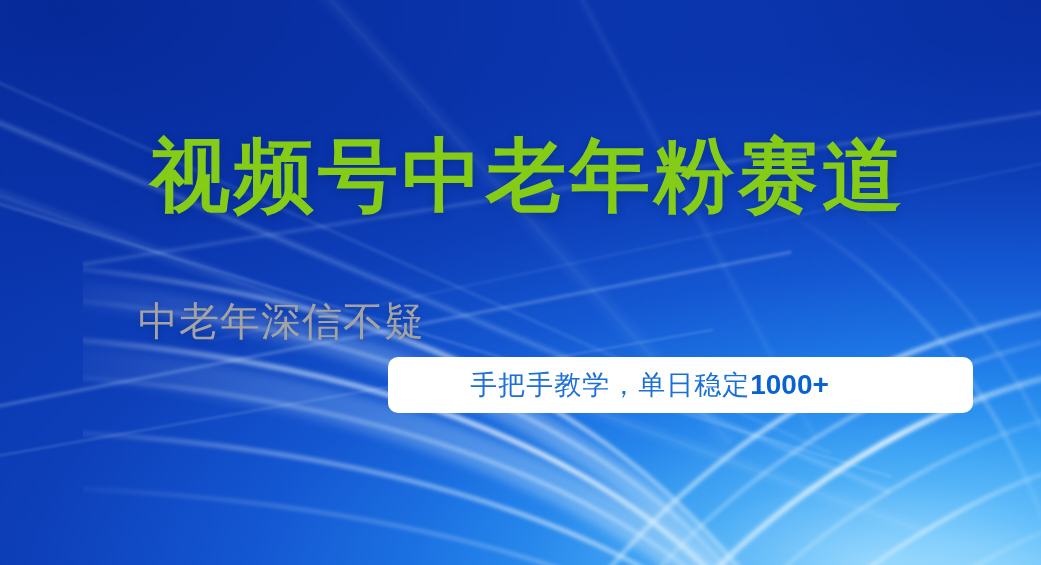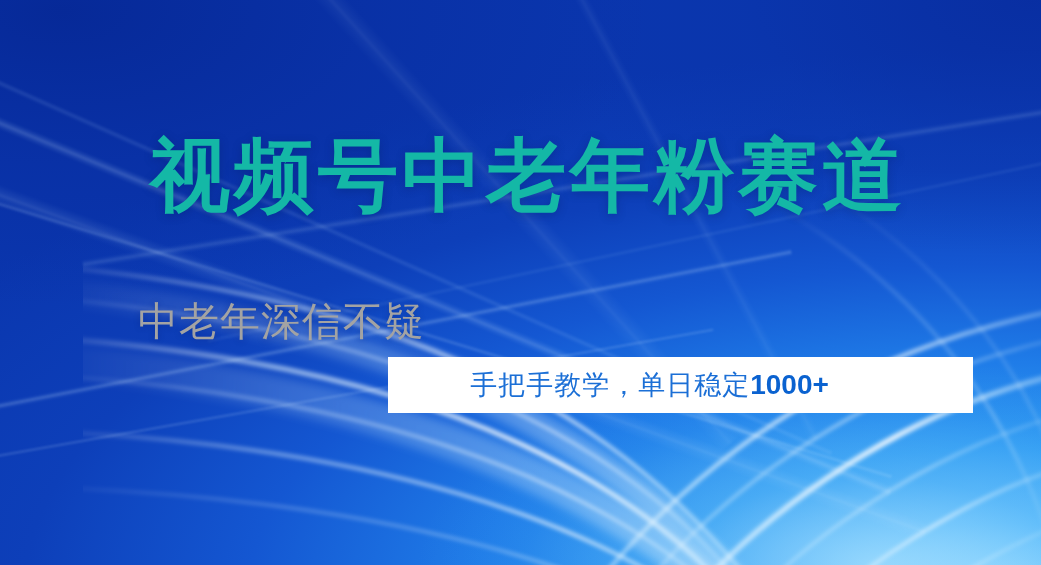--- a/index.html
+++ b/index.html
@@ -82,21 +82,21 @@
     fill: none;
     stroke-linecap: round;
   }
 
   
   .headline {
     position: absolute;
     left: 150px;
     top: 128px;
     width: 800px;
-    color: #14b8a6;
+    color: #84cc16;
     font-size: 80px;
     line-height: 96px;
     font-weight: bold;
     letter-spacing: 4px;
     white-space: nowrap;
     text-shadow: 0 2px 10px rgba(3,25,90,0.30);
   }
   .subhead {
     position: absolute;
     left: 138px;
@@ -113,20 +113,21 @@
   .ribbon {
     position: absolute;
     left: 388px;
     top: 357px;
     width: 585px;
     height: 56px;
     background: #ffffff;
     display: flex;
     align-items: center;
     justify-content: center;
+    border-radius: 10px;
   }
   .ribbon-text {
     font-size: 27px;
     line-height: 30px;
     letter-spacing: 1px;
     color: #1b6fd6;
     white-space: nowrap;
     padding-right: 62px;
   }
   .ribbon-text .num {

